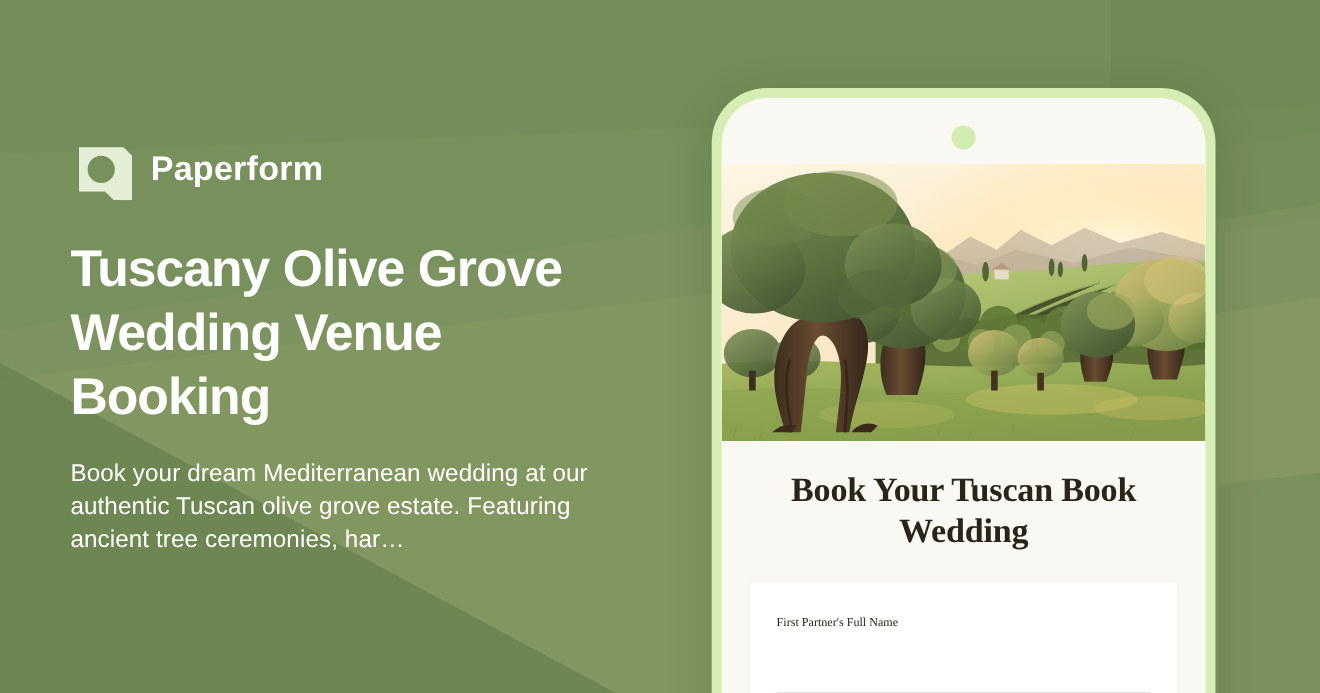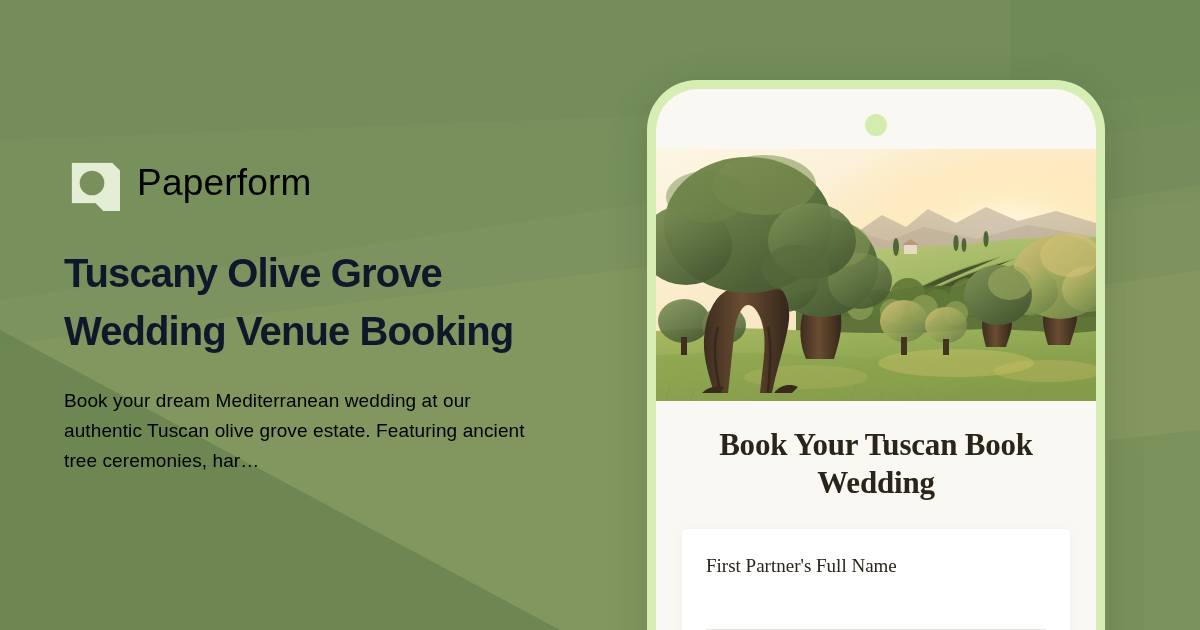--- a/index.html
+++ b/index.html
@@ -39,40 +39,40 @@
   }
 
   .brand {
     display: flex;
     align-items: center;
     gap: 17px;
     margin-bottom: 33px;
   }
   .brand-mark { width: 56px; height: 56px; flex: 0 0 56px; display: block; }
   .brand-name {
-    color: #000000;
-    font-size: 37px;
-    font-weight: 400;
+    color: #ffffff;
+    font-size: 31px;
+    font-weight: 700;
     letter-spacing: 0.2px;
     line-height: 1;
   }
 
   .headline {
-    color: #0f172a;
-    font-size: 40px;
+    color: #ffffff;
+    font-size: 47px;
     line-height: 58px;
     font-weight: 700;
     letter-spacing: -0.9px;
     max-width: 520px;
     margin-bottom: 26px;
   }
 
   .subcopy {
-    color: #000000;
-    font-size: 19px;
+    color: #ffffff;
+    font-size: 22px;
     line-height: 30px;
     font-weight: 400;
     letter-spacing: 0.1px;
     max-width: 490px;
   }
 
   
   .phone {
     position: absolute;
     left: 647px;
@@ -135,21 +135,21 @@
     left: 26px;
     right: 26px;
     bottom: 0;
     background: #ffffff;
     border-radius: 4px 4px 0 0;
     padding: 26px 24px 0 24px;
     box-shadow: 0 1px 6px rgba(0,0,0,0.05);
   }
   .field-label {
     font-family: "Liberation Serif", serif;
-    font-size: 19px;
+    font-size: 11px;
     color: #2a2419;
     line-height: 22px;
   }
   .field-underline {
     position: absolute;
     left: 24px;
     right: 24px;
     top: 100px;
     height: 1px;
     background: #e4e2dc;

